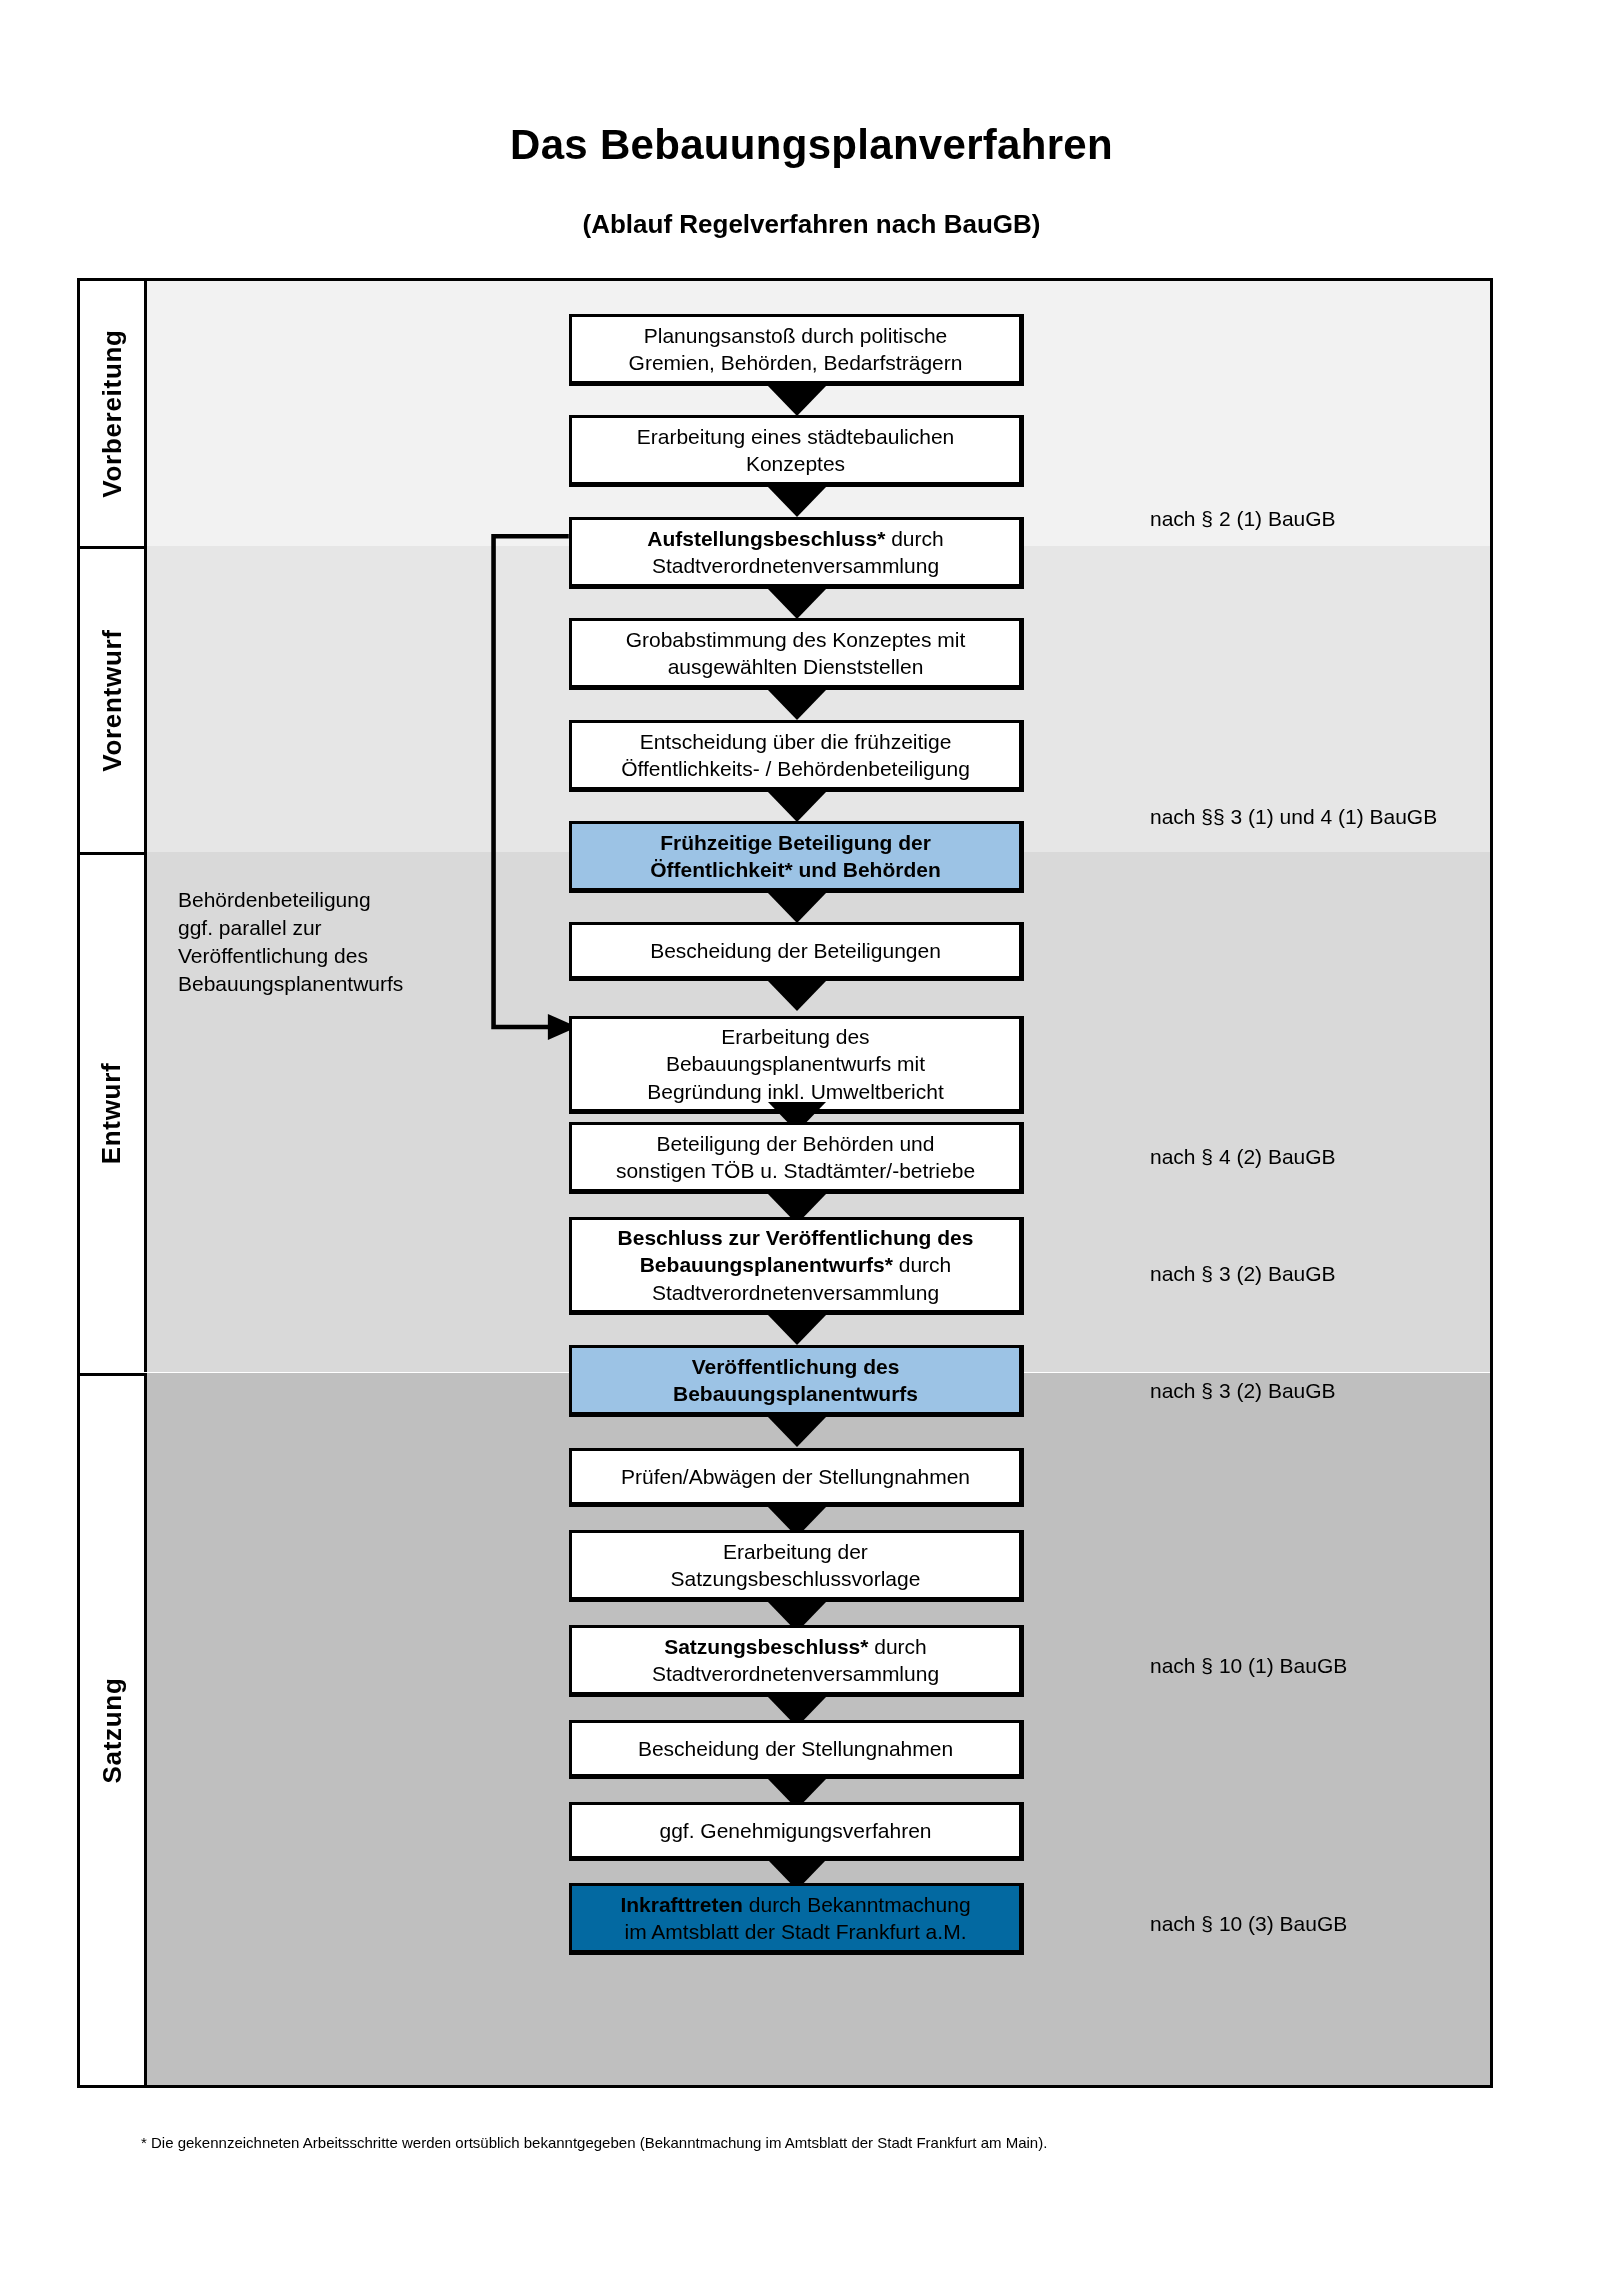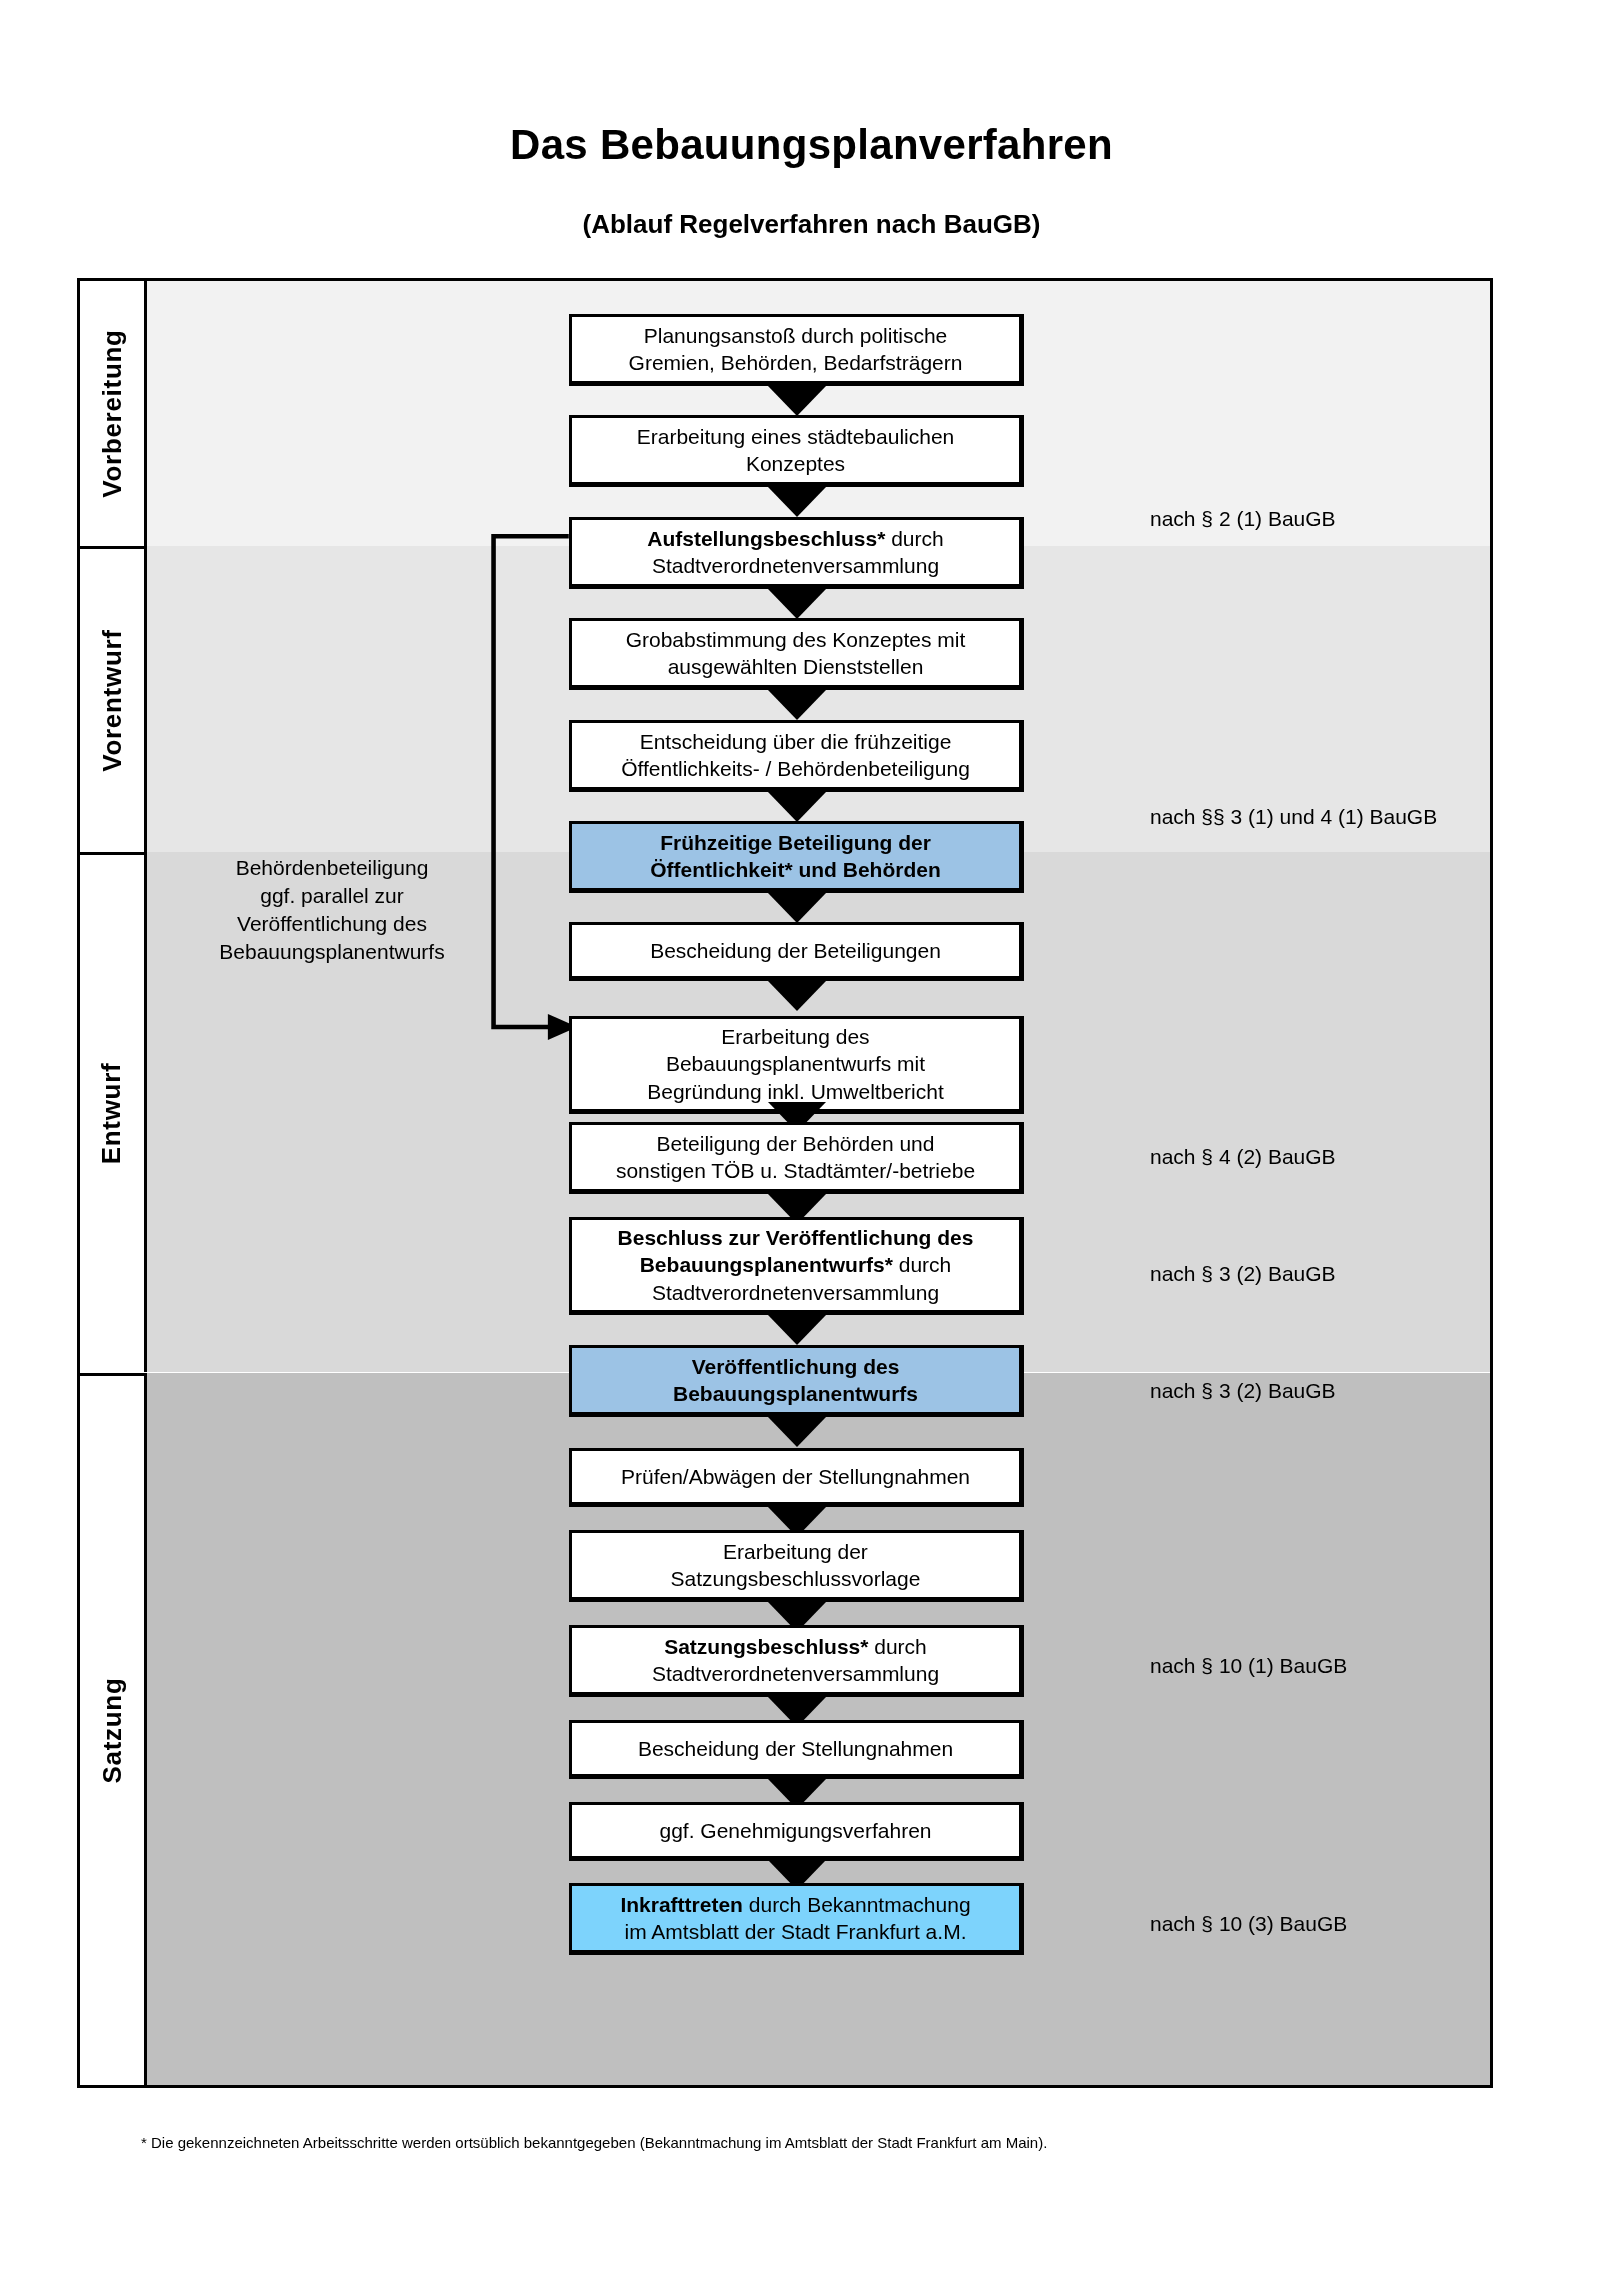--- a/index.html
+++ b/index.html
@@ -61,22 +61,23 @@
     border-left:29px solid transparent;
     border-right:29px solid transparent;
     border-top:30px solid #000;
   }
   
   .ann{
     position:absolute;font-size:21px;white-space:nowrap;
   }
   
   #leftnote{
-    position:absolute;font-size:21px;line-height:1.34;text-align:center;
+    position:absolute;font-size:21px;line-height:1.34;
     width:308px;
+    margin-top:32px;
   }
   
   #bracket{position:absolute;}
   
   #footnote{
     position:absolute;left:141px;top:2131px;width:1361px;
     font-size:15px;line-height:1.55;
   }
 </style>
 </head>
@@ -190,21 +191,21 @@
   <div class="fbox" style="left:489px;top:1439px;height:59px;">
     <span>Bescheidung der Stellungnahmen</span>
   </div>
   <div class="arrow" style="left:688px;top:1498px;"></div>
 
   <div class="fbox" style="left:489px;top:1521px;height:59px;">
     <span>ggf. Genehmigungsverfahren</span>
   </div>
   <div class="arrow" style="left:688px;top:1579px;"></div>
 
-  <div class="fbox blue" style="left: 489px; top: 1602px; height: 72px; background: #7dd3fc;">
+  <div class="fbox blue" style="left: 489px; top: 1602px; height: 72px; background: #0369a1;">
     <span><b>Inkrafttreten</b> durch Bekanntmachung<br>im Amtsblatt der Stadt Frankfurt a.M.</span>
   </div>
 
   <div class="ann" style="left:1070px;top:226px;">nach § 2 (1) BauGB</div>
   <div class="ann" style="left:1070px;top:524px;">nach §§ 3 (1) und 4 (1) BauGB</div>
   <div class="ann" style="left:1070px;top:864px;">nach § 4 (2) BauGB</div>
   <div class="ann" style="left:1070px;top:981px;">nach § 3 (2) BauGB</div>
   <div class="ann" style="left:1070px;top:1098px;">nach § 3 (2) BauGB</div>
   <div class="ann" style="left:1070px;top:1373px;">nach § 10 (1) BauGB</div>
   <div class="ann" style="left:1070px;top:1631px;">nach § 10 (3) BauGB</div>

